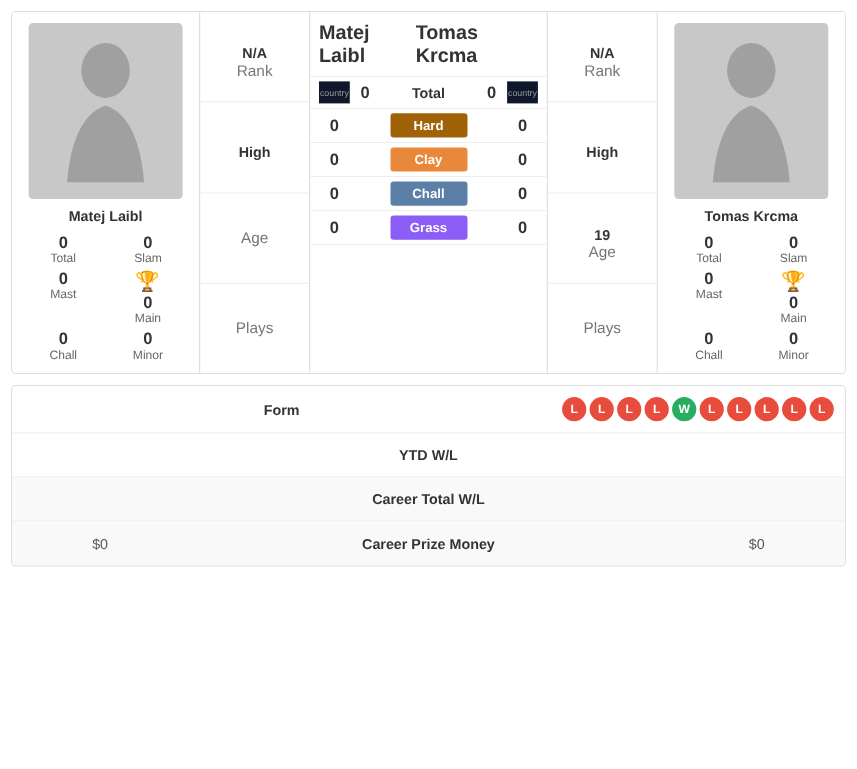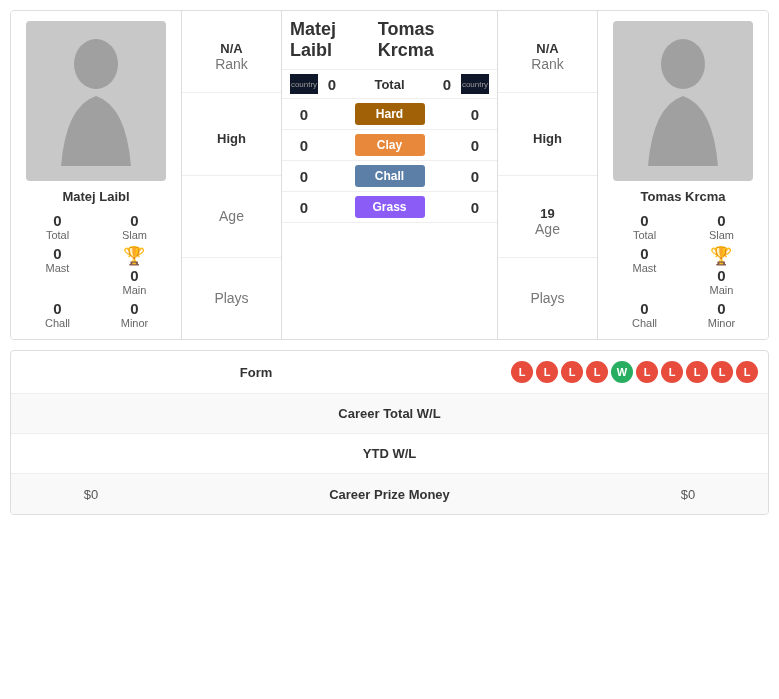--- a/index.html
+++ b/index.html
@@ -450,26 +450,26 @@
           <span class="form-badge form-l">L</span>
           <span class="form-badge form-w">W</span>
           <span class="form-badge form-l">L</span>
           <span class="form-badge form-l">L</span>
           <span class="form-badge form-l">L</span>
           <span class="form-badge form-l">L</span>
           <span class="form-badge form-l">L</span>
         </div>
     </div>
 
+    <div class="info-row">
+      <div class="info-row-label">YTD W/L</div>
+    </div>
+
     <div class="info-row shaded">
       <div class="info-row-label">Career Total W/L</div>
-    </div>
-
-    <div class="info-row">
-      <div class="info-row-label">YTD W/L</div>
     </div>
 
     <div class="info-row shaded">
       <div class="info-row-value">$0</div>
       <div class="info-row-label">Career Prize Money</div>
       <div class="info-row-value">$0</div>
     </div>
 
 
   </div>

